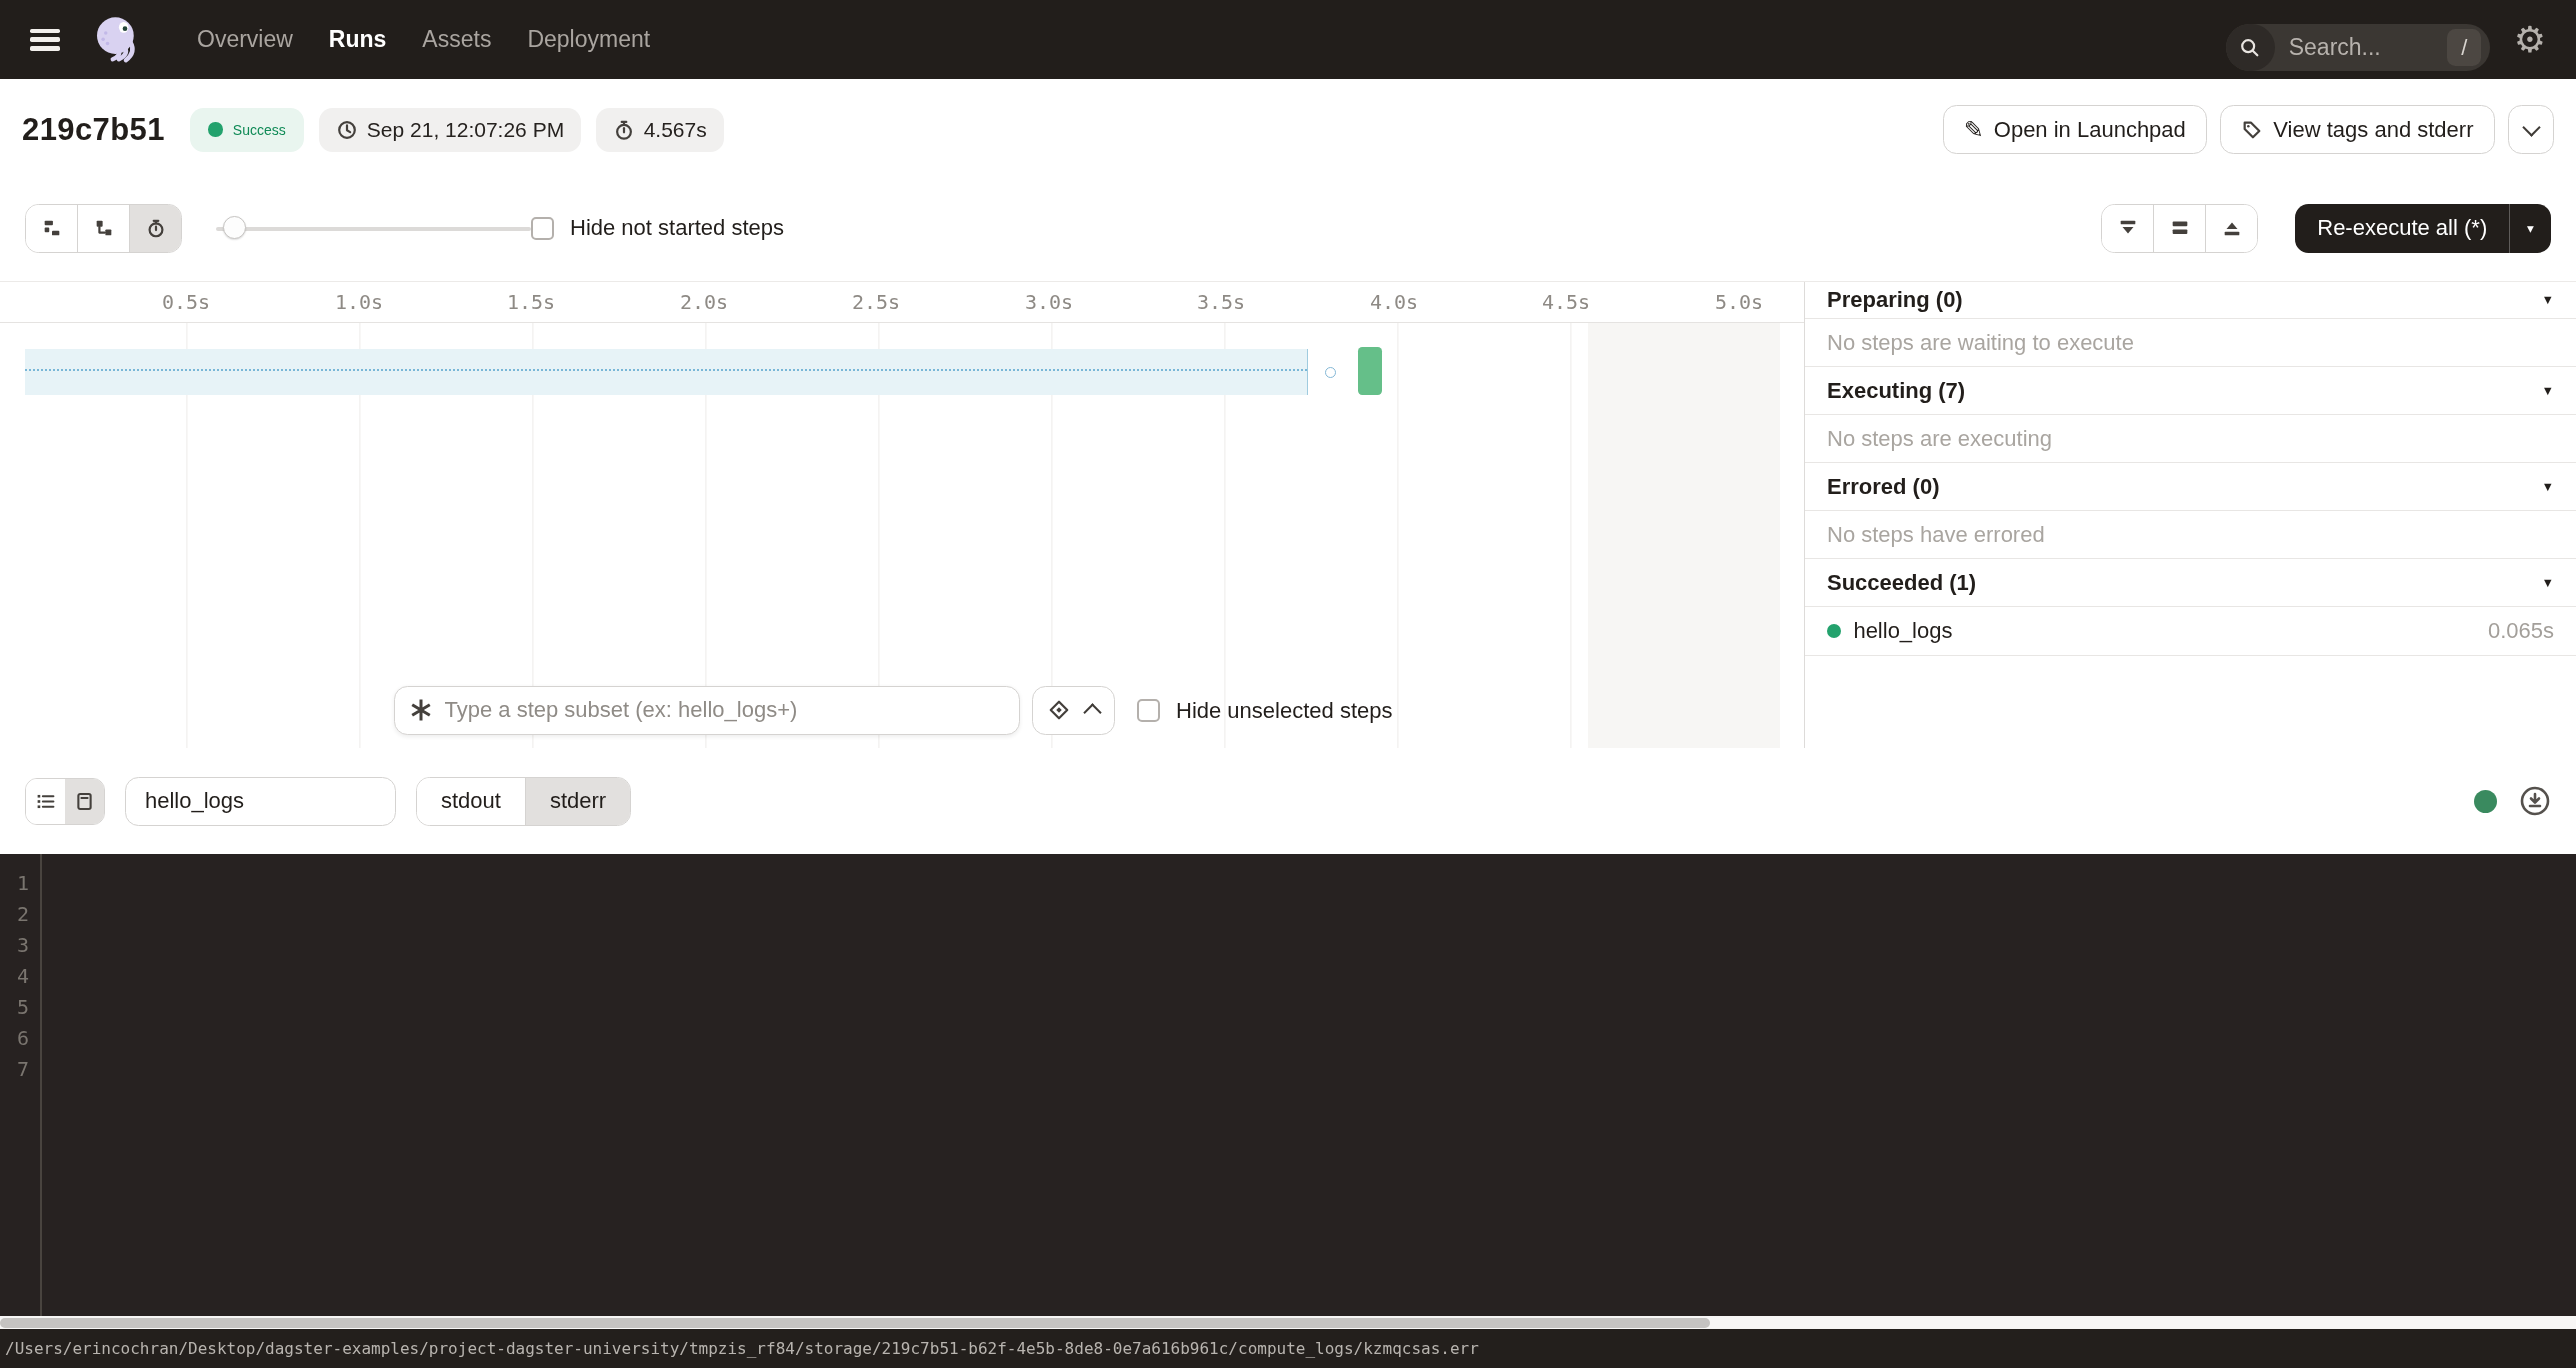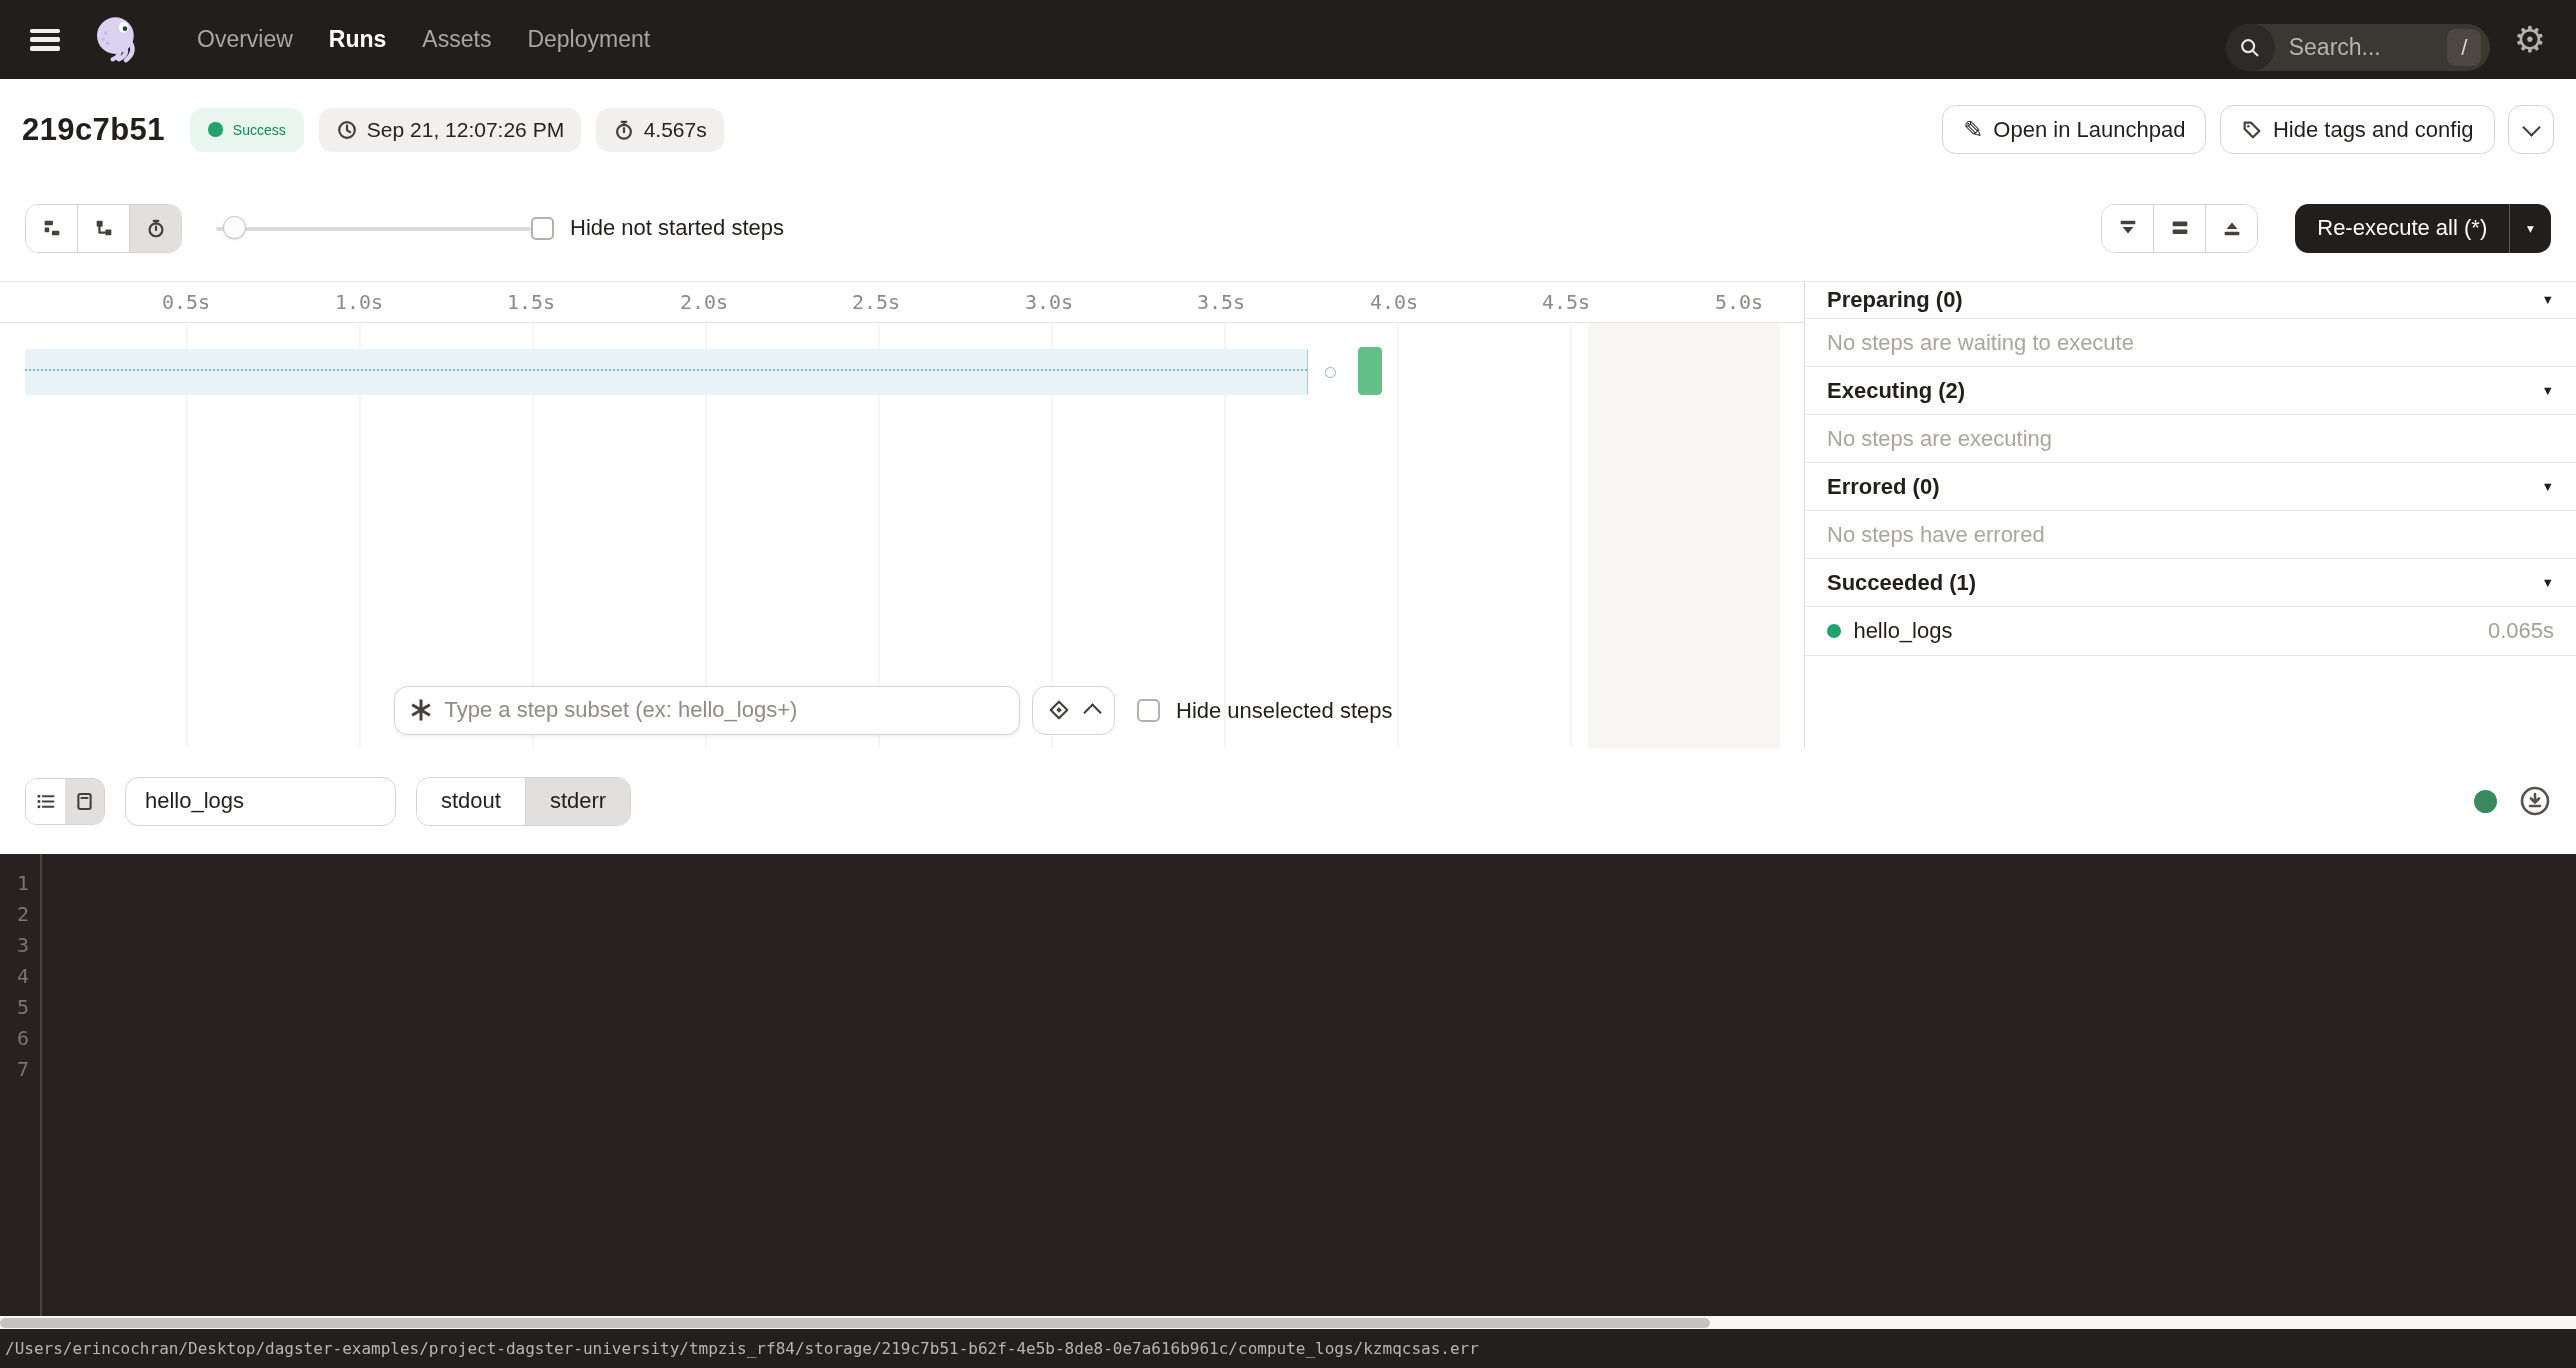--- a/index.html
+++ b/index.html
@@ -199,21 +199,21 @@
   <div class="hdr-right">
     <div class="btn">
       <span class="pencil">✎</span>
       <span>Open in Launchpad</span>
     </div>
     <div class="btn">
       <svg width="22" height="22" viewBox="0 0 24 24" class="icn">
           <path d="M4 11 V4 h7 l9 9 -7 7 z"></path>
           <circle cx="8" cy="8" r="1.4" fill="#44403c" stroke="none"></circle>
         </svg>
-      <span>Hide tags and config</span>
+      <span>View tags and stderr</span>
     </div>
     <div class="caretbtn">
       <span class="chev"></span>
     </div>
   </div>
 </div>
 
 <div id="toolbar">
   <div class="seg">
     <span class="cell">
@@ -320,21 +320,21 @@
   </div>
   <div id="panel">
     <div class="prow h" style="height:37px">
       <span class="t">Preparing (0)</span>
         <span class="car">▼</span>
     </div>
     <div class="prow m" style="height:48px">
       <span>No steps are waiting to execute</span>
     </div>
     <div class="prow h" style="height:48px">
-      <span class="t">Executing (2)</span>
+      <span class="t">Executing (7)</span>
         <span class="car">▼</span>
     </div>
     <div class="prow m" style="height:48px">
       <span>No steps are executing</span>
     </div>
     <div class="prow h" style="height:48px">
       <span class="t">Errored (0)</span>
         <span class="car">▼</span>
     </div>
     <div class="prow m" style="height:48px">

